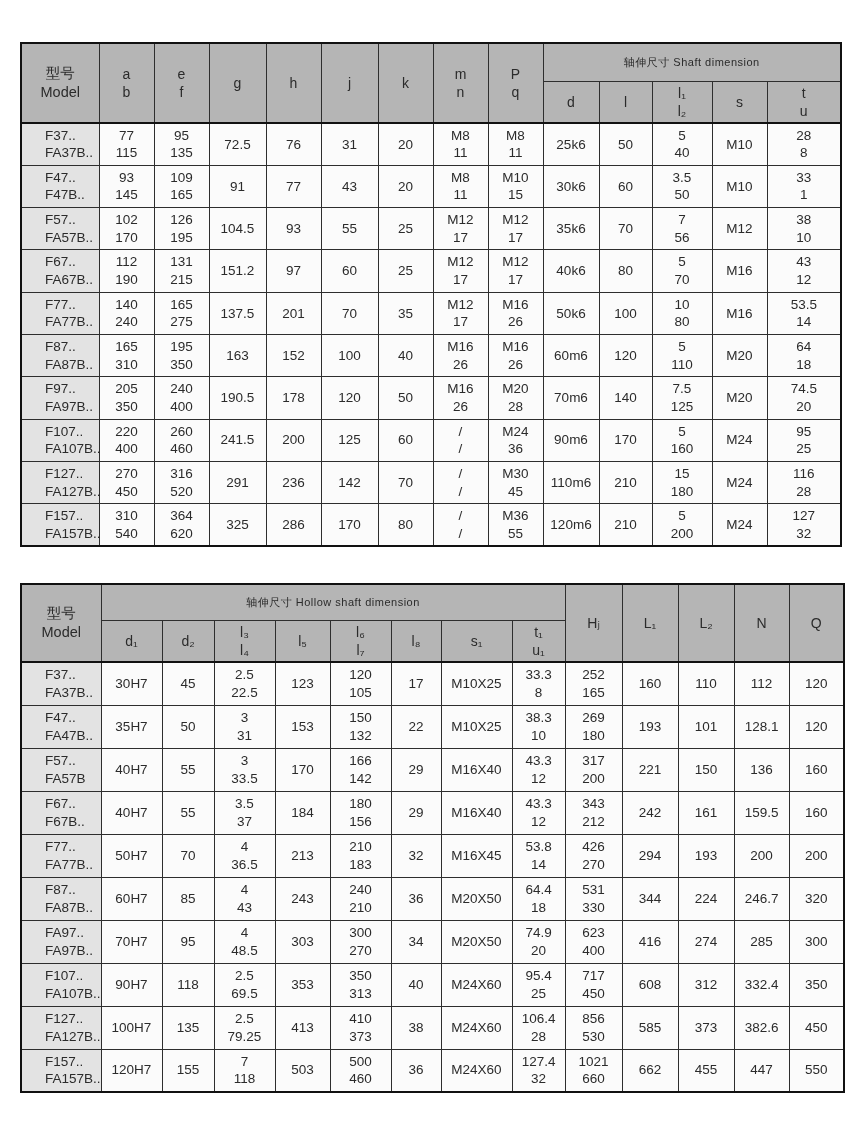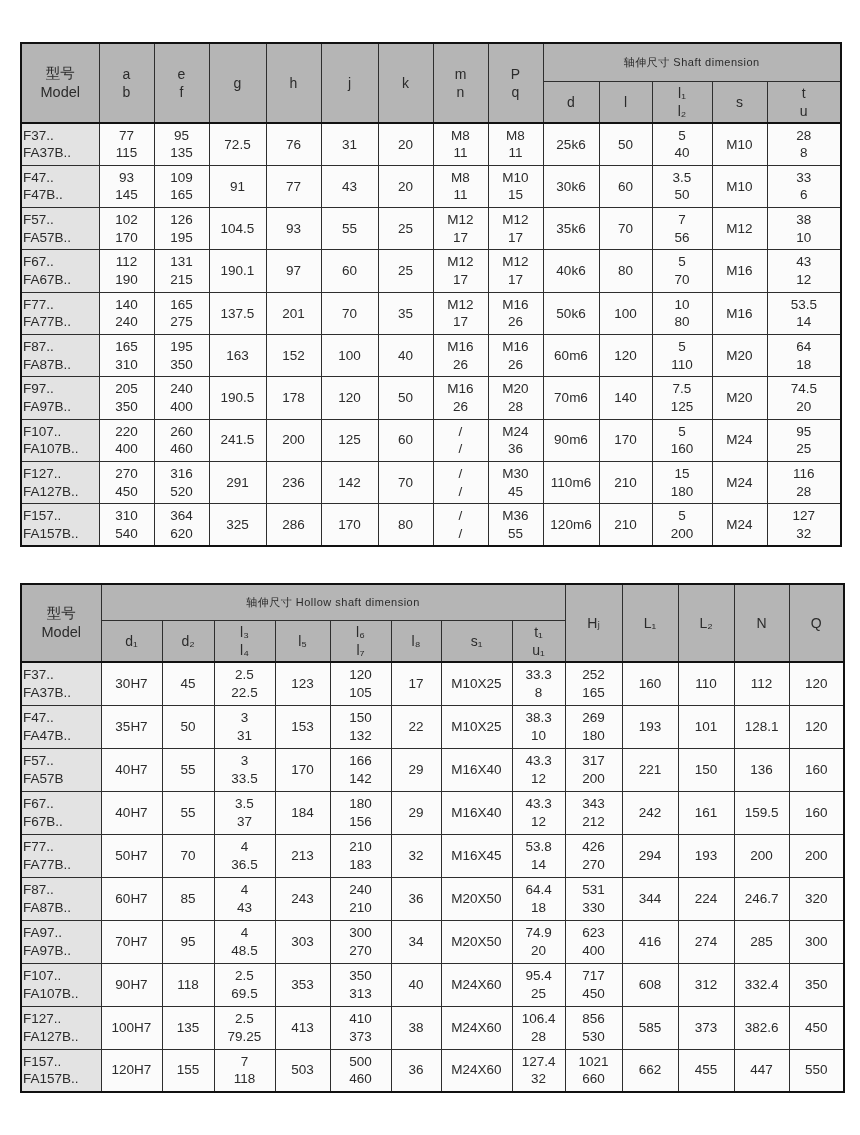--- a/index.html
+++ b/index.html
@@ -38,21 +38,21 @@
   }
   thead { border-bottom: 2px solid #111111; }
   thead tr.sub th { font-size: 14px; }
   th.group-h { font-size: 11px; letter-spacing: 0.5px; }
   th.model-h { font-size: 14.5px; }
 
   tbody th {
     background: #e3e3e3;
     font-weight: normal;
     text-align: left;
-    padding-left: 1px;
+    padding-left: 23px;
     font-size: 13.5px;
   }
   tbody td { background: #fbfbfb; }
 
   #table1 thead tr.top { height: 38px; }
   #table1 thead tr.sub { height: 42px; }
   #table1 tbody tr { height: 42.3px; }
 
   #table2 thead tr.top { height: 36px; }
   #table2 thead tr.sub { height: 42px; margin-top: 40px; }
@@ -146,21 +146,21 @@
           <td>M8
 11</td>
           <td>M10
 15</td>
           <td>30k6</td>
           <td>60</td>
           <td>3.5
 50</td>
           <td>M10</td>
           <td>33
-6</td>
+1</td>
         </tr>
         <tr>
           <th>F57..
 FA57B..</th>
           <td>102
 170</td>
           <td>126
 195</td>
           <td>104.5</td>
           <td>93</td>
@@ -178,21 +178,21 @@
           <td>38
 10</td>
         </tr>
         <tr>
           <th>F67..
 FA67B..</th>
           <td>112
 190</td>
           <td>131
 215</td>
-          <td>190.1</td>
+          <td>151.2</td>
           <td>97</td>
           <td>60</td>
           <td>25</td>
           <td>M12
 17</td>
           <td>M12
 17</td>
           <td>40k6</td>
           <td>80</td>
           <td>5

